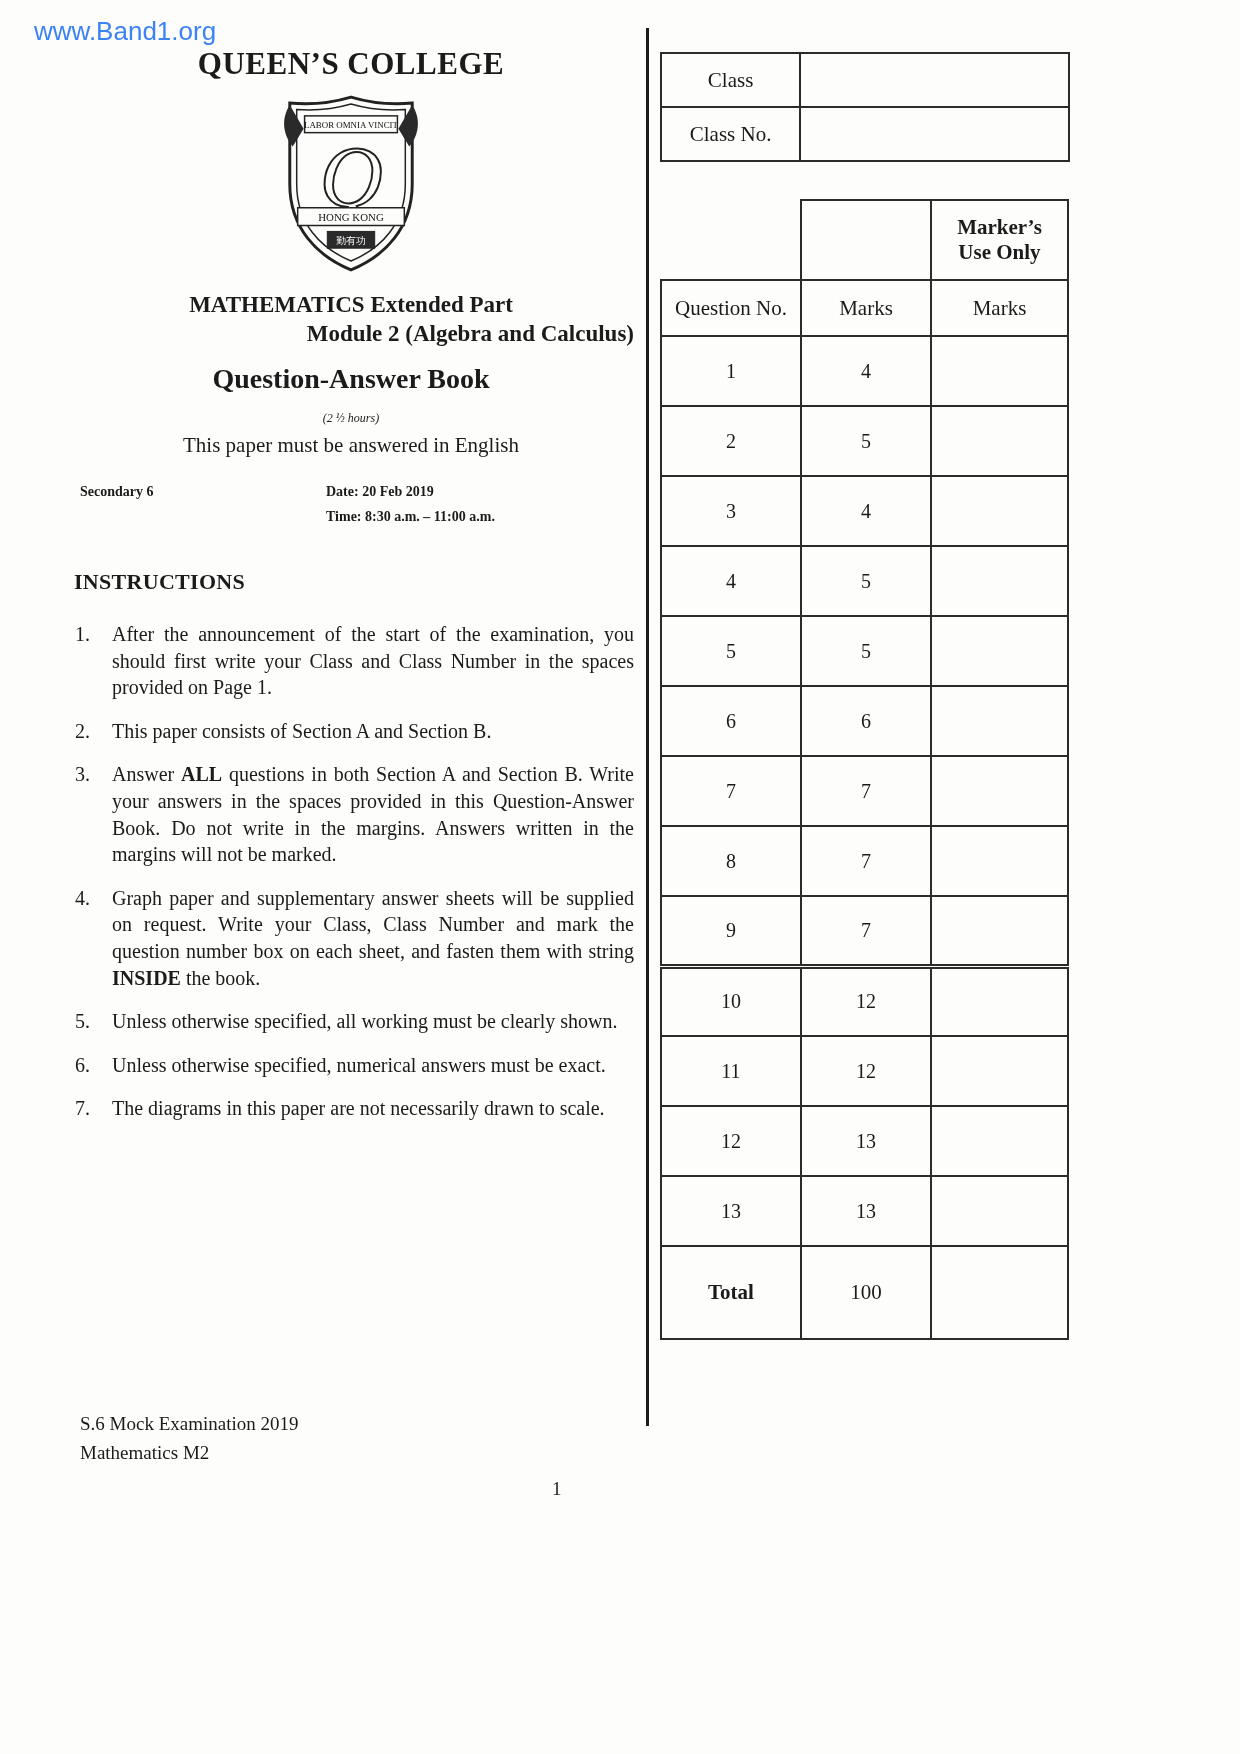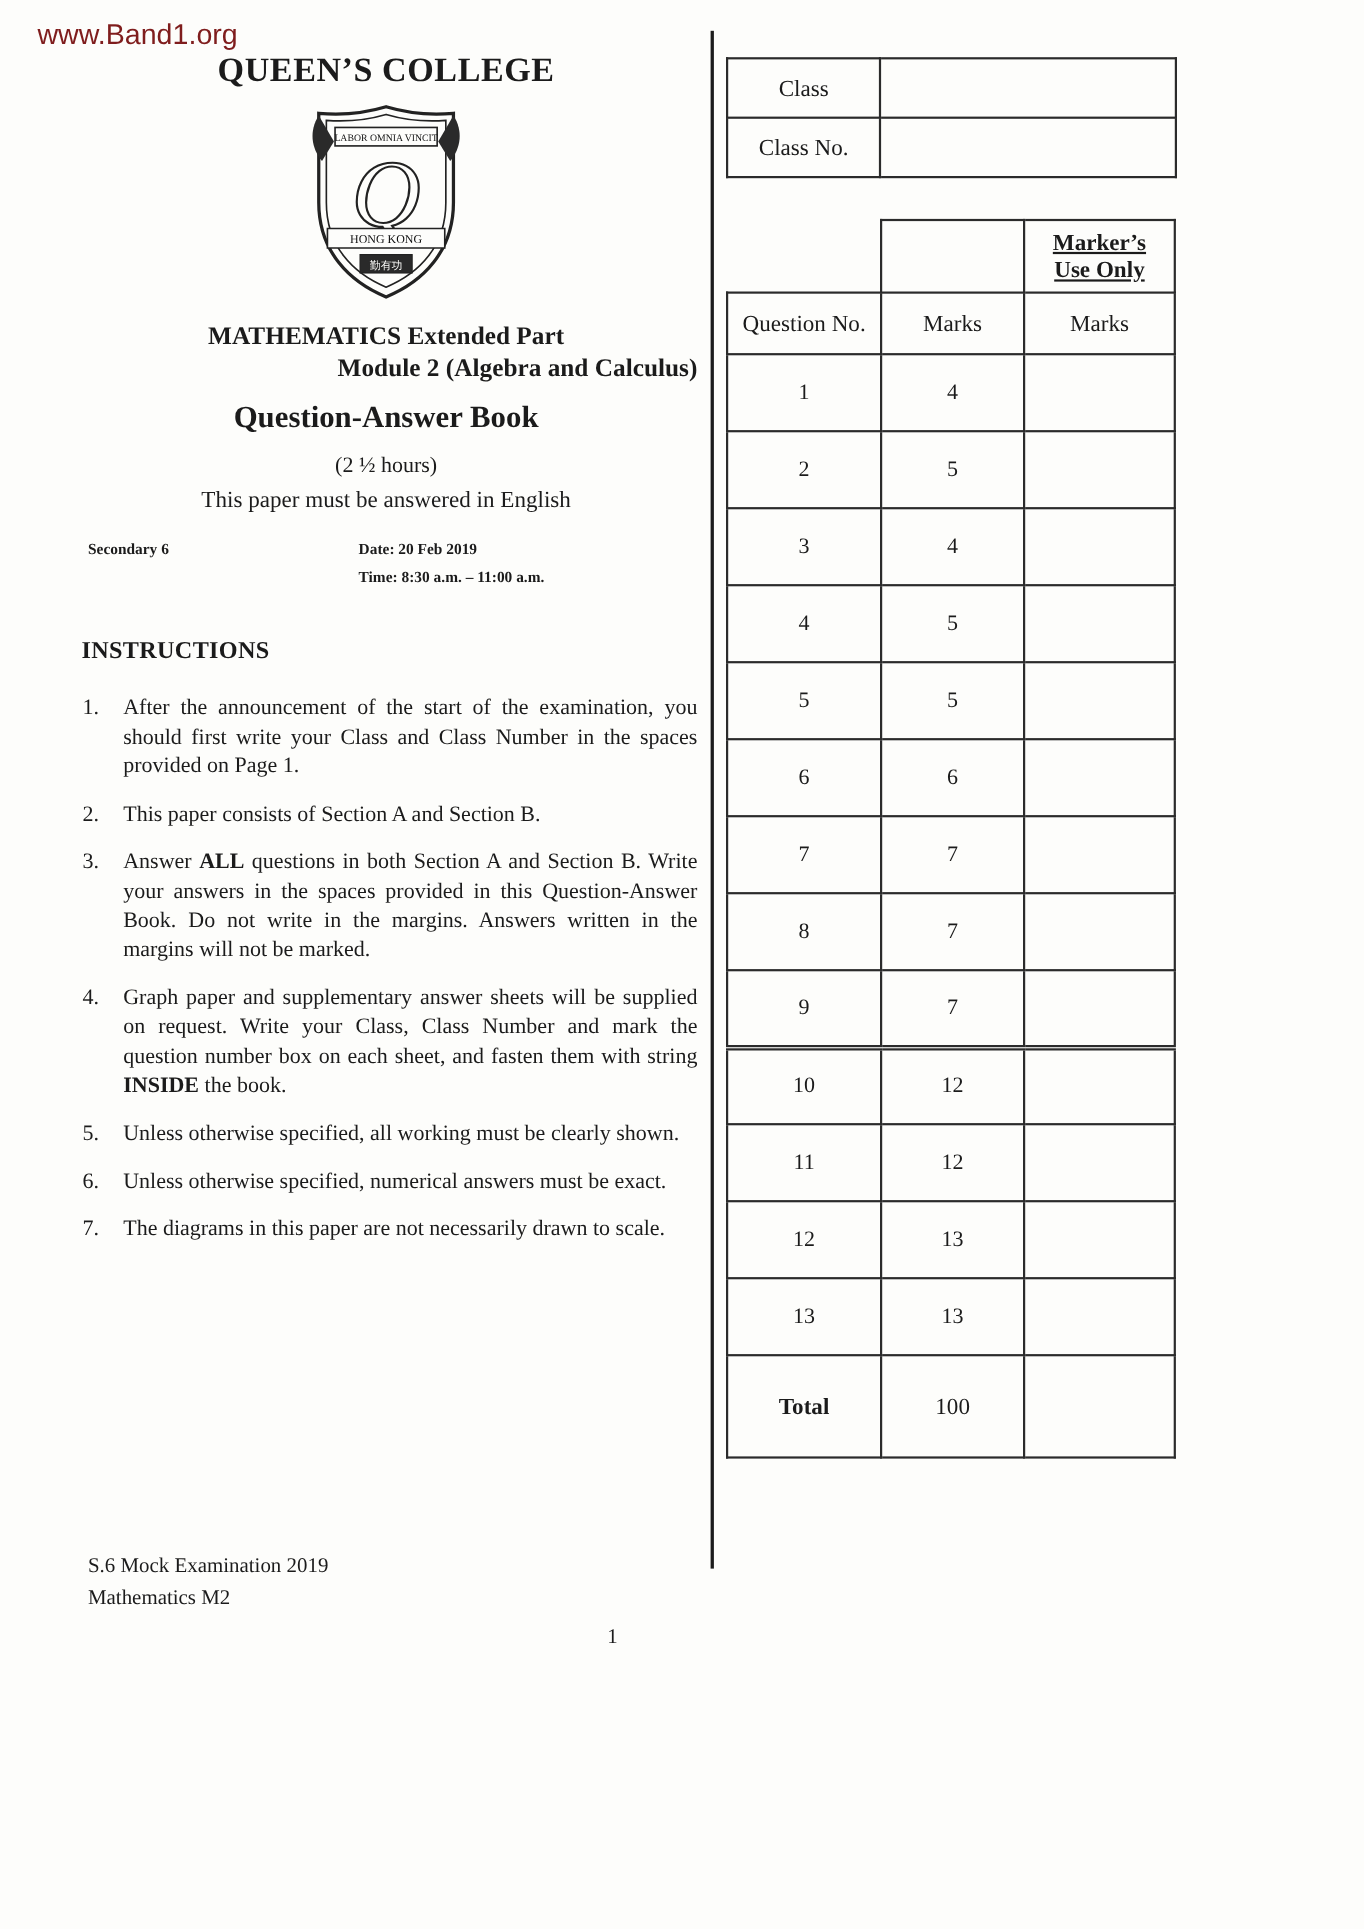--- a/index.html
+++ b/index.html
@@ -1,28 +1,28 @@
 <!DOCTYPE html>
 <html><head>
 <meta charset="utf-8">
 <style>
   html,body { margin:0; padding:0; }
   body { font-family:"Liberation Serif", serif; color:#1b1b1b; background:#e8e8e8; }
   .page { position:relative; width:1240px; height:1754px; background:#fdfdfb; overflow:hidden; margin:0 auto; }
 
-  .watermark { position:absolute; left:34px; top:16px; font-family:"Liberation Sans", sans-serif; font-size:26px; color:#7f1d1d; }
+  .watermark { position:absolute; left:34px; top:16px; font-family:"Liberation Sans", sans-serif; font-size:26px; color:#3b82f6; }
 
   .left-col { position:absolute; left:68px; top:46px; width:566px; }
   .school-name { font-size:31px; font-weight:bold; text-align:center; margin:0; letter-spacing:0.5px; }
   .exam-name { font-size:23px; font-weight:bold; text-align:center; margin:6px 0 0; }
   .crest-wrap { text-align:center; margin:6px 0 0; }
   .subject1 { font-size:23px; font-weight:bold; text-align:center; margin:8px 0 0; }
   .subject2 { font-size:23px; font-weight:bold; text-align:right; margin:3px 0 0; }
   .book-title { font-size:28px; font-weight:bold; text-align:center; margin:16px 0 0; }
-  .duration { font-size:20px; text-align:center; margin:16px 0 0; }
+  .duration { font-size:12px; text-align:center; margin:16px 0 0;font-style:italic; }
   .lang-note { font-size:21px; text-align:center; margin:7px 0 0; }
 
   .meta-row { display:flex; margin-top:26px; font-weight:bold; font-size:14px;gap:24px; }
   .meta-level { margin-left:12px; width:222px; flex:0 0 222px; }
   .meta-dt div + div { margin-top:9px; }
 
   .instructions-title { font-size:22px; font-weight:bold; margin:44px 0 0 6px; letter-spacing:0.3px; }
   .inst-list { margin-top:26px; }
   .inst-item { display:flex; margin-bottom:17px; font-size:20px; line-height:1.33; }
   .inst-num { flex:0 0 44px; width:44px; padding-left:7px; box-sizing:border-box; }
@@ -39,21 +39,21 @@
   .class-table td { border:2px solid #2b2b2b; font-size:21px; }
   .class-table .label { width:136px; height:50px; text-align:center; }
   .class-table .value { width:267px; }
 
   .marks-table { margin-top:37px; }
   .marks-table td { border:2px solid #2b2b2b; font-size:21px; text-align:center; vertical-align:middle; padding:0 8px; box-sizing:border-box; }
   .marks-table td.nb { border:none; }
   .marks-table col.c1 { width:140px; }
   .marks-table col.c2 { width:130px; }
   .marks-table col.c3 { width:137px; }
-  .marks-table tr.r1 td { height:66px;text-decoration:underline; }
+  .marks-table tr.r1 td { height:80px; }
   .marks-table tr.r2 td { height:78px; }
   .marks-table tr.r3 td { height:56px; }
   .marks-table tr.data td { height:70px; font-size:20px; }
   .marks-table tr.total td { height:93px; }
   .marks-table td.bold { font-weight:bold; }
   .marks-table tr.dbl td { border-top:5px double #2b2b2b; }
 
   
   .crest { display:inline-block; }
 </style>

